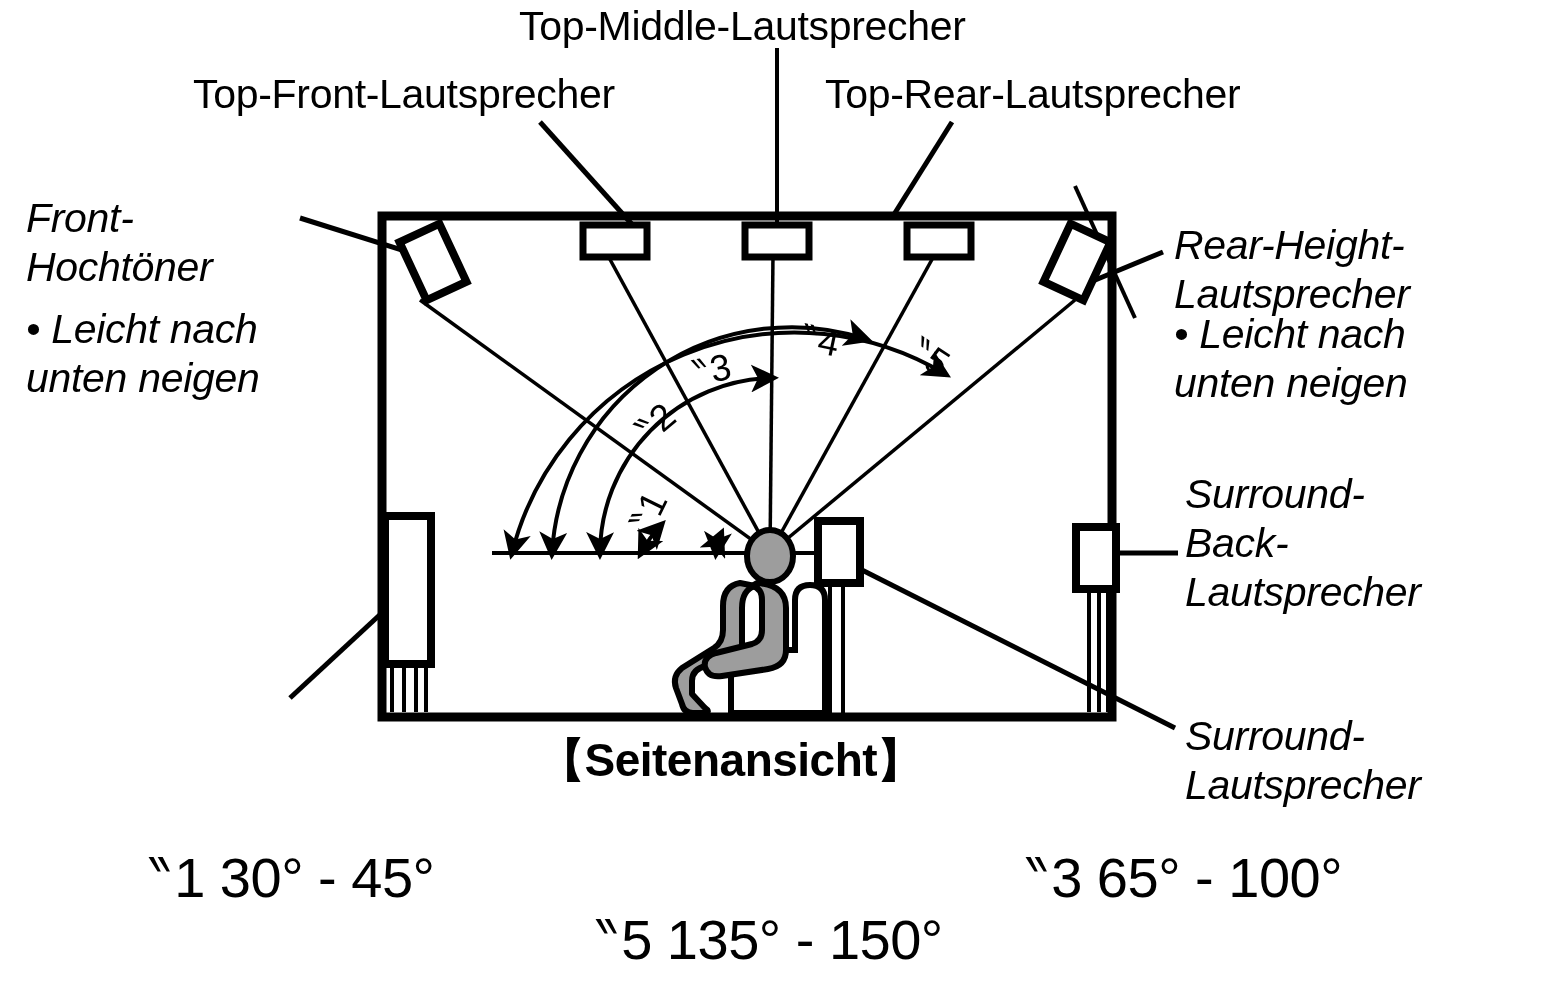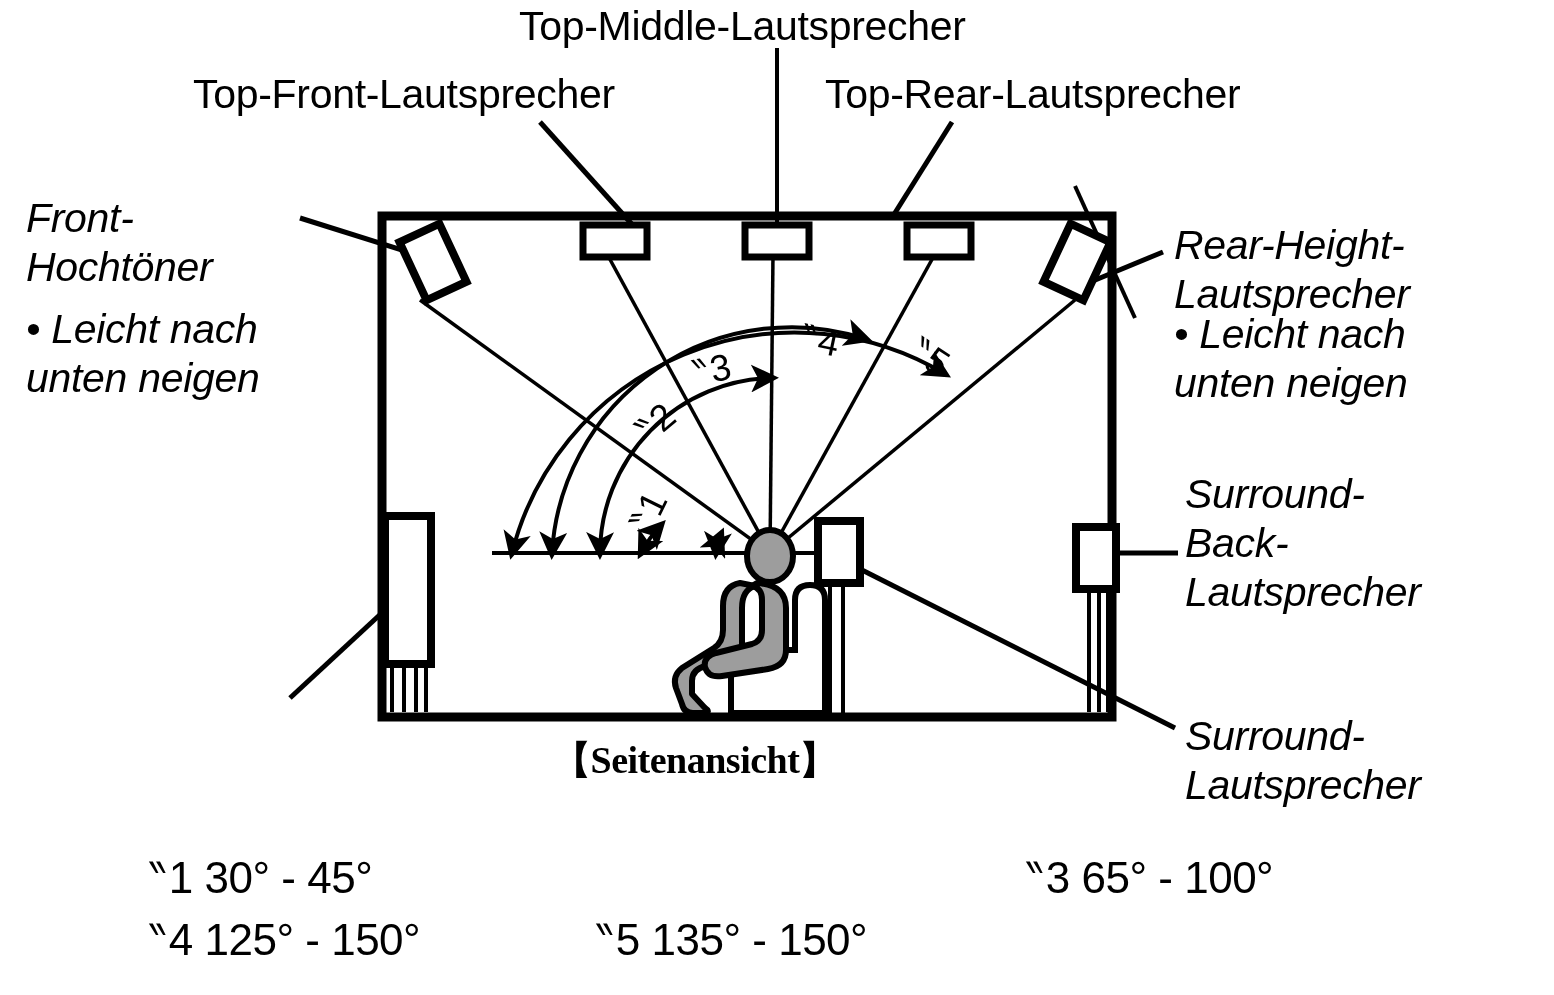--- a/index.html
+++ b/index.html
@@ -32,32 +32,31 @@
     color: #000;
     white-space: pre;
     letter-spacing: -0.3px;
   }
   .lbl.bullet-block {
     white-space: pre-line;
     font-style: italic;
   }
   .caption {
     position: absolute;
-    font-family: Liberation Serif, serif;
+    font-family: Liberation Sans, sans-serif;
     font-weight: bold;
-    font-size: 38px;
+    font-size: 46px;
     line-height: 52px;
     letter-spacing: -0.5px;
     white-space: pre;
-    margin-left: 14px;
   }
   .angle-entry {
     position: absolute;
     font-family: "Liberation Sans", sans-serif;
-    font-size: 44px;
+    font-size: 56px;
     line-height: 50px;
     white-space: pre;
     letter-spacing: -0.5px;
   }
   .arc-tag {
     font-family: "Liberation Sans", sans-serif;
     font-size: 37px;
   }
 </style>
 </head>
@@ -231,16 +230,15 @@
 Lautsprecher</div>
 
   <div class="lbl bullet-block" style="left:1185px; top:712px;">Surround-
 Lautsprecher</div>
 
 
   <div class="caption" style="left:539px; top:734px;">【Seitenansicht】</div>
 
   <div class="angle-entry" style="left:150px; top:853px;">‶1 30° - 45°</div>
   <div class="angle-entry" style="left:1027px; top:853px;text-align:center;">‶3 65° - 100°</div>
-  <div class="angle-entry" style="left:150px; top:915px;">‶4 125° - 150°</div>
   <div class="angle-entry" style="left:597px; top:915px;">‶5 135° - 150°</div>
 
 </div>
 
 </body></html>

